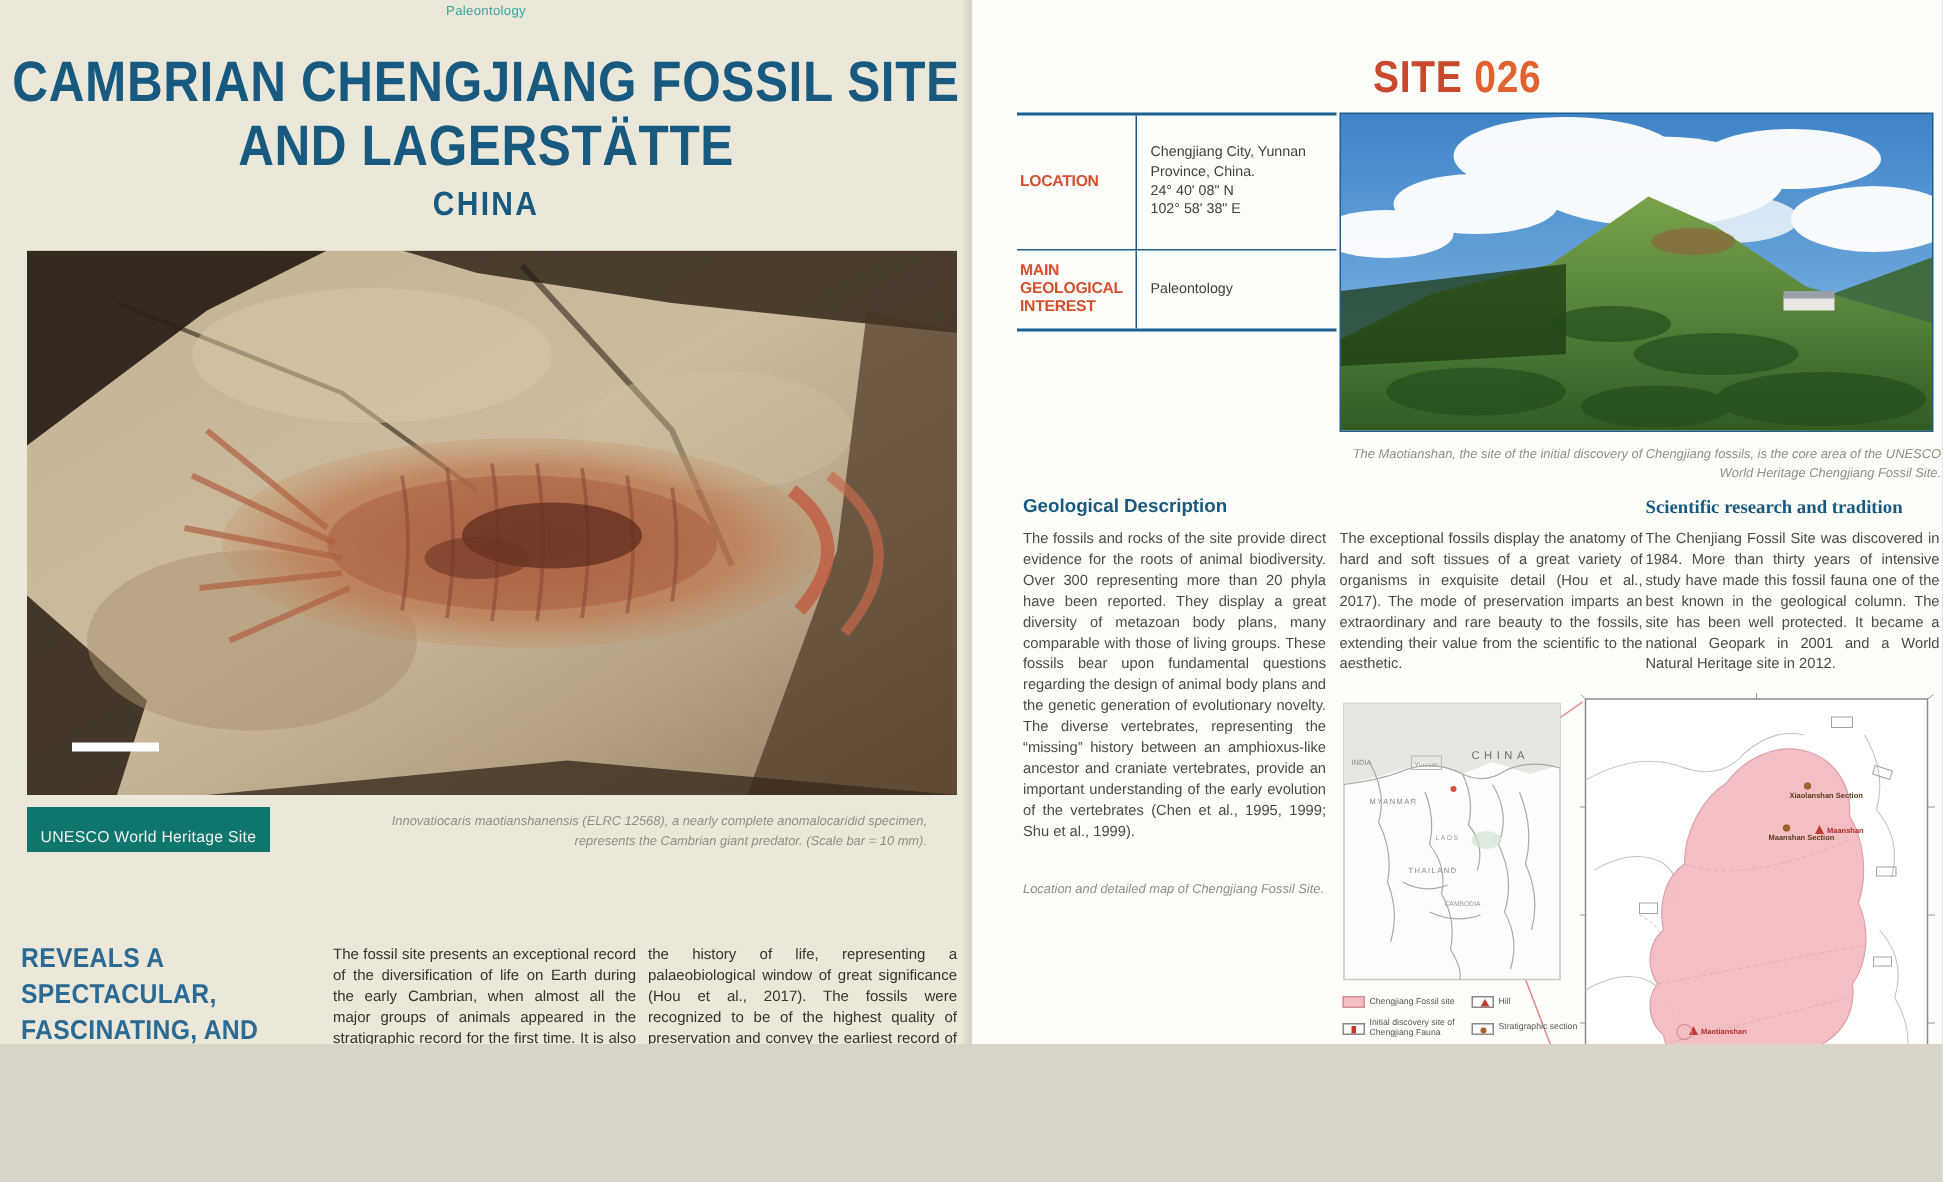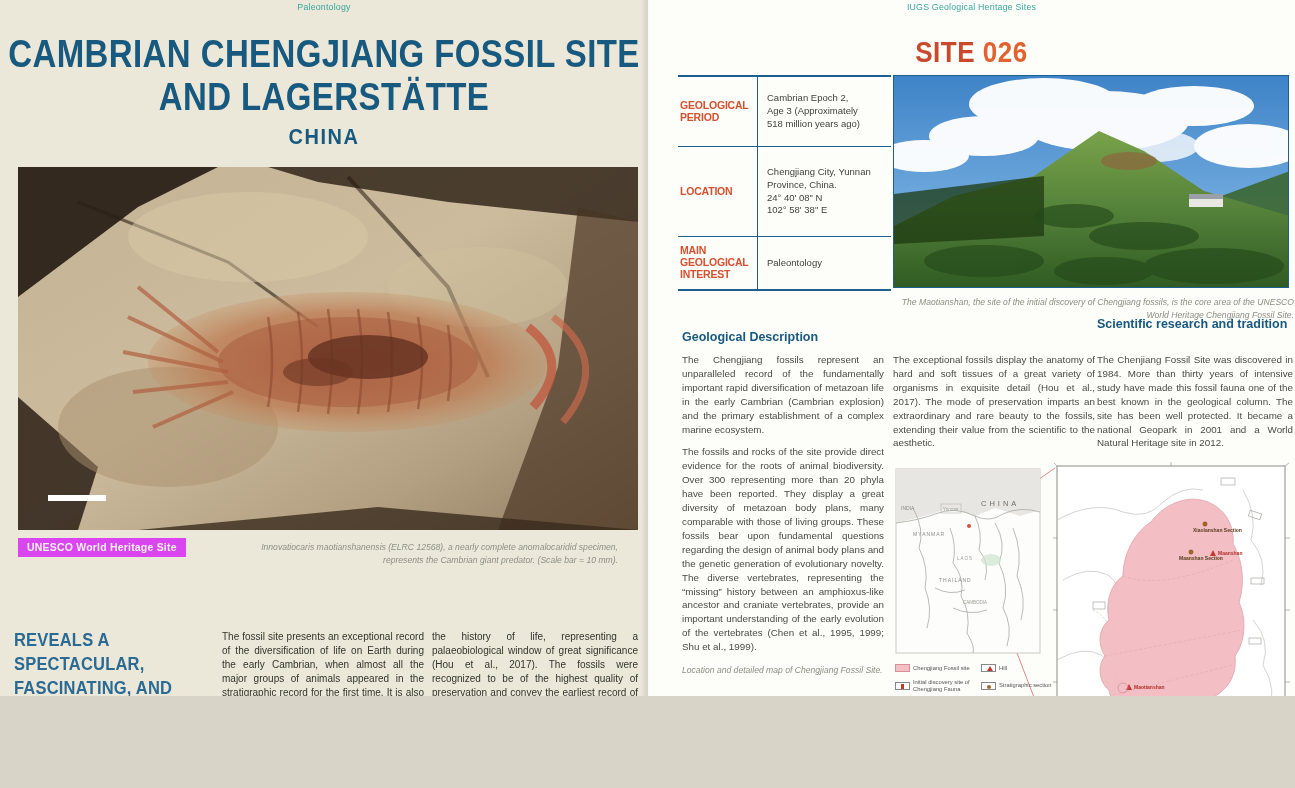--- a/index.html
+++ b/index.html
@@ -16,22 +16,22 @@
                 font-size:8.8px;color:#38a59e;letter-spacing:.2px;}
 
   
   .title{position:absolute;top:34px;left:0;right:0;margin:0;text-align:center;
          font-size:33px;font-weight:bold;color:#17597f;line-height:1.12;
          letter-spacing:.4px;transform:scaleY(1.15);transform-origin:top center;}
   .country{position:absolute;top:124px;left:0;right:0;text-align:center;
            font-size:20px;font-weight:bold;color:#17597f;letter-spacing:1.5px;
            transform:scaleY(1.12);transform-origin:top center;}
   .fossil-photo{position:absolute;left:18px;top:167px;width:620px;height:363px;overflow:hidden;}
-  .badge{position:absolute;left:18px;top:538px;background:#d946ef;color:#f2f2ee;
-         font-size:10.5px;font-weight:bold;padding:3px 9px 4px 9px;letter-spacing:.2px;}
+  .badge{position:absolute;left:18px;top:538px;background:#0f766e;color:#f2f2ee;
+         font-size:10.5px;font-weight:normal;padding:14px 9px 4px 9px;letter-spacing:.2px;}
   .photo-caption{font-style:italic;font-size:8.6px;color:#8e8e84;line-height:1.55;text-align:right;}
   .left-caption{position:absolute;left:228px;top:541px;width:390px;}
   .pull-quote{position:absolute;left:14px;top:628px;width:200px;
               font-size:16.5px;font-weight:bold;color:#2a6a93;line-height:1.32;
               letter-spacing:.2px;transform:scaleY(1.1);transform-origin:top left;}
   .body-col{position:absolute;top:630px;width:202px;font-size:10px;line-height:1.4;
             text-align:justify;color:#33332d;}
   .col1{left:222px;}
   .col2{left:432px;width:206px;}
   .page-num{position:absolute;bottom:10px;left:0;right:0;text-align:left;
@@ -50,28 +50,28 @@
   .info-label{width:79px;padding:6px 3px 6px 2px;color:#d4502e;font-weight:bold;
               font-size:10.5px;line-height:1.12;letter-spacing:-.2px;align-self:center;}
   .info-value{flex:1;border-left:1.5px solid #1d6090;padding:8px 6px 8px 9px;
               font-size:9.5px;color:#3f3f3b;line-height:1.35;white-space:pre-line;align-self:stretch;
               display:flex;align-items:center;}
   .site-photo{position:absolute;left:245px;top:75px;width:396px;height:213px;
               border:1px solid #1d6090;overflow:hidden;}
   .right-caption{position:absolute;left:246px;top:296px;width:400px;}
   .section-heading{position:absolute;margin:0;font-size:12.5px;font-weight:bold;color:#17597f;}
   .h-geo{left:34px;top:330px;}
-  .h-sci{left:449px;top:317px;}
+  .h-sci{left:449px;top:331px;font-family:Liberation Serif, serif;}
   .rp-col{position:absolute;top:353px;width:202px;font-size:9.8px;line-height:1.42;
           text-align:justify;color:#4a4a45;}
   .rp-col p{margin:0 0 9px 0;}
   .rp-col1{left:34px;}
   .rp-col2{left:245px;}
   .rp-col3{left:449px;width:196px;}
-  .map-caption{font-style:italic;font-size:8.6px;color:#8e8e84;margin-top:10px;text-align:left;}
+  .map-caption{font-style:italic;font-size:8.6px;color:#8e8e84;margin-top:24px;text-align:left;}
 
   .map-inset{position:absolute;left:247px;top:468px;width:146px;height:186px;}
   .map-detail{position:absolute;left:405px;top:460px;width:240px;height:300px;}
   .map-overlay{position:absolute;left:245px;top:460px;width:400px;height:300px;pointer-events:none;}
 
   .legend{position:absolute;left:247px;top:664px;width:160px;display:grid;
           grid-template-columns:86px 74px;row-gap:7px;column-gap:0;
           font-size:5.8px;color:#555;line-height:1.15;}
   .lg-item{display:flex;align-items:center;gap:3px;}
   .lg-sym{flex:0 0 auto;width:15px;height:8px;border:.5px solid #888;background:#fff;
@@ -156,31 +156,24 @@
     <div class="photo-caption left-caption">Innovatiocaris maotianshanensis (ELRC 12568), a nearly complete anomalocaridid specimen, represents the Cambrian giant predator. (Scale bar = 10 mm).</div>
 
     <div class="pull-quote">REVEALS A SPECTACULAR, FASCINATING, AND DIVERSE BIOTA THAT RECORDS THE EARLY CAMBRIAN EXPLOSION.</div>
     <div class="body-col col1">The fossil site presents an exceptional record of the diversification of life on Earth during the early Cambrian, when almost all the major groups of animals appeared in the stratigraphic record for the first time. It is also recognized as the globally outstanding example of a major stage in</div>
     <div class="body-col col2">the history of life, representing a palaeobiological window of great significance (Hou et al., 2017). The fossils were recognized to be of the highest quality of preservation and convey the earliest record of a complex marine ecosystem (Chen et al., 1994; Zhao et al., 2010).</div>
 
     <div class="page-num">84</div>
   </section>
 
   <section class="page right">
-    <div class="running-head">IUGS Geological Heritage Sites</div>
 
     <div class="site-heading"><span class="w1">SITE</span>&nbsp;<span class="w2">026</span></div>
 
     <div class="info-table">
-      <div class="info-row" style="height:70px">
-        <div class="info-label">GEOLOGICAL PERIOD</div>
-        <div class="info-value">Cambrian Epoch 2,
-Age 3 (Approximately
-518 million years ago)</div>
-      </div>
       <div class="info-row" style="height:90px">
         <div class="info-label">LOCATION</div>
         <div class="info-value">Chengjiang City, Yunnan Province, China.
 24° 40' 08" N
 102° 58' 38" E</div>
       </div>
       <div class="info-row" style="height:52px">
         <div class="info-label">MAIN GEOLOGICAL INTEREST</div>
         <div class="info-value">Paleontology</div>
       </div>
@@ -225,21 +218,20 @@
         <rect x="295" y="118" width="34" height="5" fill="#9aa0a8"></rect>
       </svg>
     </div>
 
     <div class="photo-caption right-caption">The Maotianshan, the site of the initial discovery of Chengjiang fossils, is the core area of the UNESCO World Heritage Chengjiang Fossil Site.</div>
 
     <h2 class="section-heading h-geo">Geological Description</h2>
     <h2 class="section-heading h-sci">Scientific research and tradition</h2>
 
     <div class="rp-col rp-col1">
-      <p>The Chengjiang fossils represent an unparalleled record of the fundamentally important rapid diversification of metazoan life in the early Cambrian (Cambrian explosion) and the primary establishment of a complex marine ecosystem.</p>
       <p>The fossils and rocks of the site provide direct evidence for the roots of animal biodiversity. Over 300 representing more than 20 phyla have been reported. They display a great diversity of metazoan body plans, many comparable with those of living groups. These fossils bear upon fundamental questions regarding the design of animal body plans and the genetic generation of evolutionary novelty. The diverse vertebrates, representing the “missing” history between an amphioxus-like ancestor and craniate vertebrates, provide an important understanding of the early evolution of the vertebrates (Chen et al., 1995, 1999; Shu et al., 1999).</p>
       <div class="map-caption">Location and detailed map of Chengjiang Fossil Site.</div>
     </div>
 
     <div class="rp-col rp-col2">
       <p>The exceptional fossils display the anatomy of hard and soft tissues of a great variety of organisms in exquisite detail (Hou et al., 2017). The mode of preservation imparts an extraordinary and rare beauty to the fossils, extending their value from the scientific to the aesthetic.</p>
     </div>
 
     <div class="rp-col rp-col3">
       <p>The Chenjiang Fossil Site was discovered in 1984. More than thirty years of intensive study have made this fossil fauna one of the best known in the geological column. The site has been well protected. It became a national Geopark in 2001 and a World Natural Heritage site in 2012.</p>

